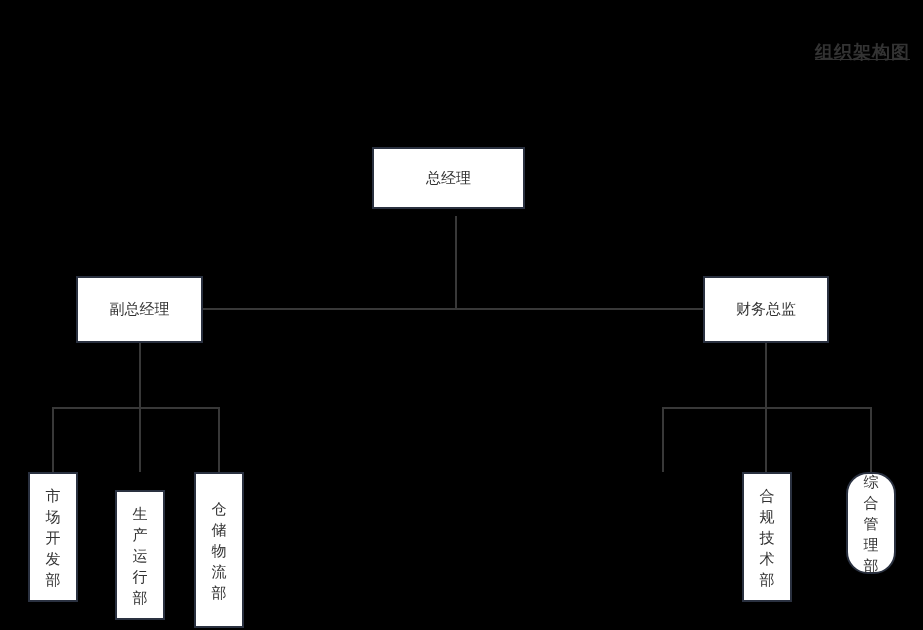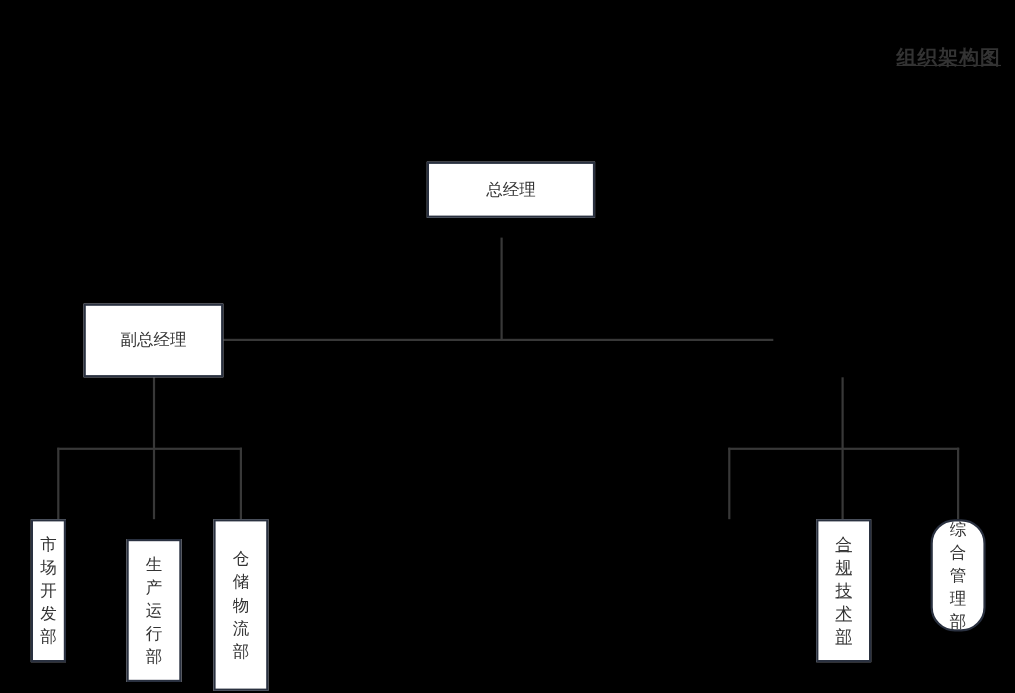--- a/index.html
+++ b/index.html
@@ -47,28 +47,28 @@
     width:16px;
     line-height:21px;
     text-align:center;
     word-break:break-all;
   }
   .line{position:absolute;background:var(--connector);}
   .hline{height:2px;}
   .vline{width:2px;}
 
   
-  .n-root   {left:388px; top:147px; width:153px; height:51px;}
+  .n-root   {left:372px; top:147px; width:153px; height:62px;}
   .n-deputy {left:76px;  top:276px; width:127px; height:67px;justify-content:center;}
   .n-finance{left:703px; top:276px; width:126px; height:67px;}
-  .n-l1{left:28px;  top:472px; width:32px; height:130px;}
+  .n-l1{left:28px;  top:472px; width:50px; height:130px;}
   .n-l2{left:115px; top:472px; width:50px; height:130px;margin-top:18px;}
   .n-l3{left:194px; top:472px; width:50px; height:156px;}
   .n-r1{left:638px; top:472px; width:50px; height:130px;}
-  .n-r2{left:742px; top:472px; width:50px; height:130px;text-decoration:underline;}
+  .n-r2{left:742px; top:472px; width:50px; height:130px;}
   .n-r3{left:846px; top:472px; width:50px; height:102px;border-radius:22px;}
 
   
   .c-root-down   {left:455px; top:216px; height:94px;}
   .c-level2      {left:203px; top:308px; width:500px;}
   .c-deputy-down {left:139px; top:343px; height:129px;}
   .c-left-bus    {left:52px;  top:407px; width:168px;}
   .c-l1-down     {left:52px;  top:407px; height:65px;}
   .c-l3-down     {left:218px; top:407px; height:65px;}
   .c-finance-down{left:765px; top:343px; height:129px;}
@@ -95,20 +95,23 @@
   <div class="line vline c-r3-down"></div>
 
   <div class="node n-root">
     <span class="label">总经理</span>
   </div>
 
   <div class="node n-deputy">
     <span class="label">副总经理</span>
   </div>
 
+  <div class="node n-finance">
+    <span class="label">财务总监</span>
+  </div>
 
   <div class="node vert n-l1">
     <span class="label">市场开发部</span>
   </div>
 
   <div class="node vert n-l2">
     <span class="label">生产运行部</span>
   </div>
 
   <div class="node vert n-l3">

